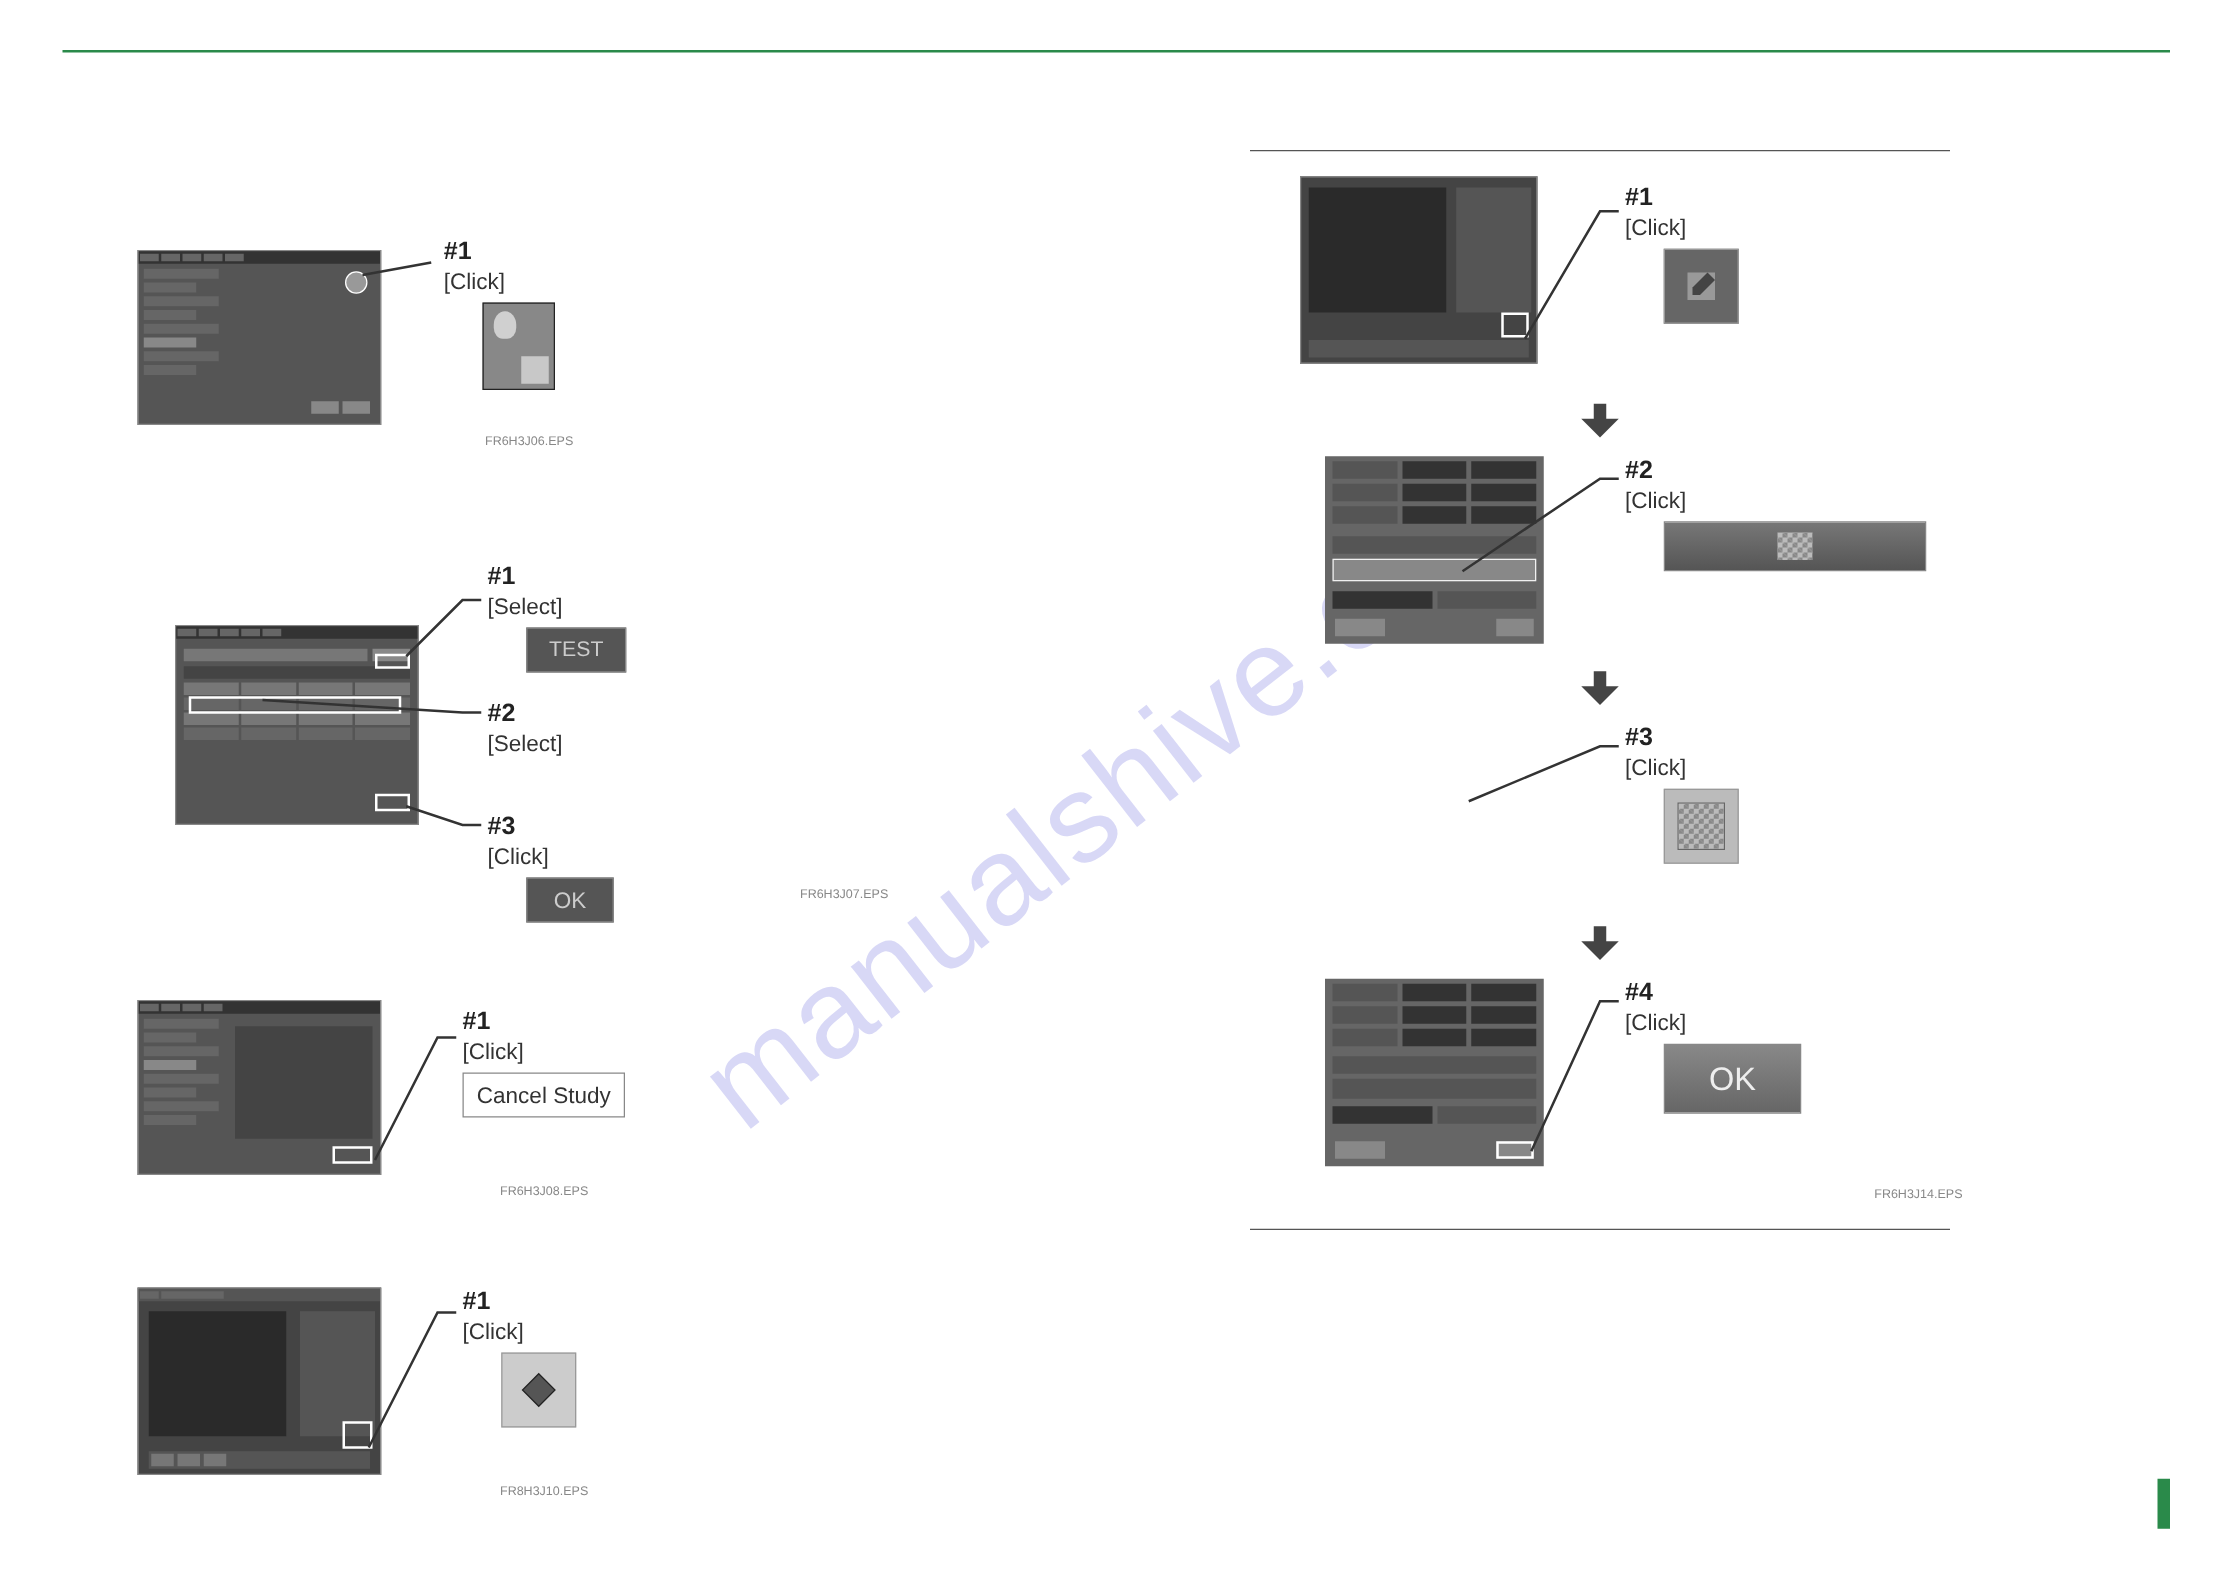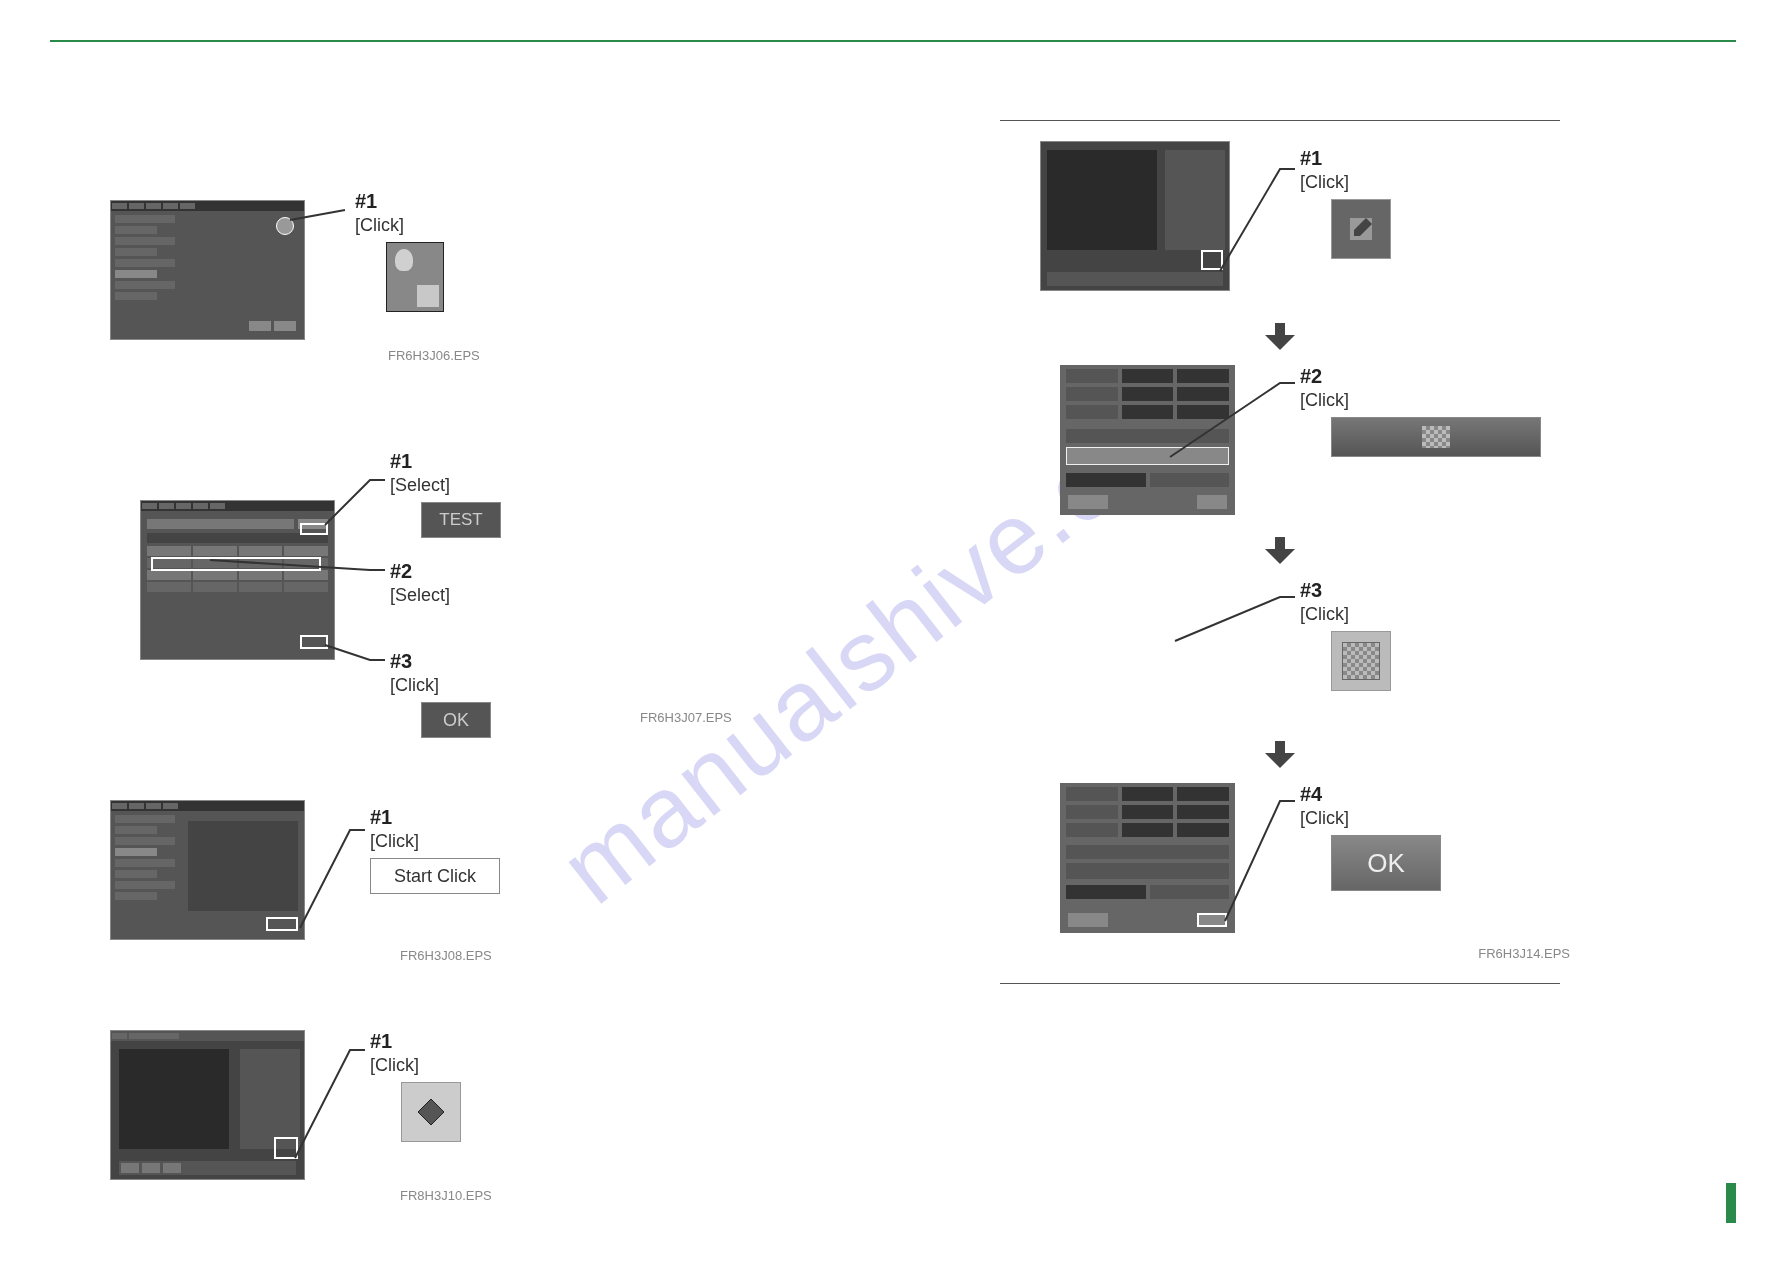--- a/index.html
+++ b/index.html
@@ -92,21 +92,21 @@
   }
   .callout-target.dark { background:#555; color:#ccc; }
   .callout-target.icon { width:60px; height:60px; background:#ccc; border:1px solid #999; }
   .callout-target.thumb { width:58px; height:70px; background:#888; }
 
   .txt-box {
     border:1px solid #888; background:#fff; font-size:18px; color:#333;
     display:flex; align-items:center; justify-content:center; height:36px;
   }
 
-  .caption { position:absolute; font-size:13px; color:#888; }
+  .caption { position:absolute; font-size:10px; color:#888; }
 
   .arrow-down {
     width:30px; height:30px; margin: 12px auto;
     position:relative;
   }
   .arrow-down::before {
     content:''; position:absolute; left:10px; top:0; width:10px; height:14px; background:#444;
   }
   .arrow-down::after {
     content:''; position:absolute; left:0; top:12px;
@@ -274,21 +274,21 @@
         <div style="position:absolute; right:6px; top:10px; width:110px; height:90px; background:#444;"></div>
         <div class="ms-highlight" style="right:6px; bottom:8px; width:32px; height:14px;"></div>
       </div>
     </div>
     <svg class="pointer-svg" width="600" height="160">
       <polyline class="pointer-line" points="190,128 240,30 255,30"></polyline>
     </svg>
     <div class="callout" style="left:260px; top:6px;">
       <div class="callout-label">#1</div>
       <div class="callout-action">[Click]</div>
-      <div class="txt-box" style="width:130px;">Start Click</div>
+      <div class="txt-box" style="width:130px;">Cancel Study</div>
     </div>
     <div class="caption" style="left:290px; top:148px;">FR6H3J08.EPS</div>
   </div>
 
   <div class="diagram-block" style="height:160px; margin-top:-10px;">
     <div class="miniscreen black">
       <div class="ms-topbar" style="background:#555;">
           <span></span>
           <span style="width:50px;"></span>
         </div>

